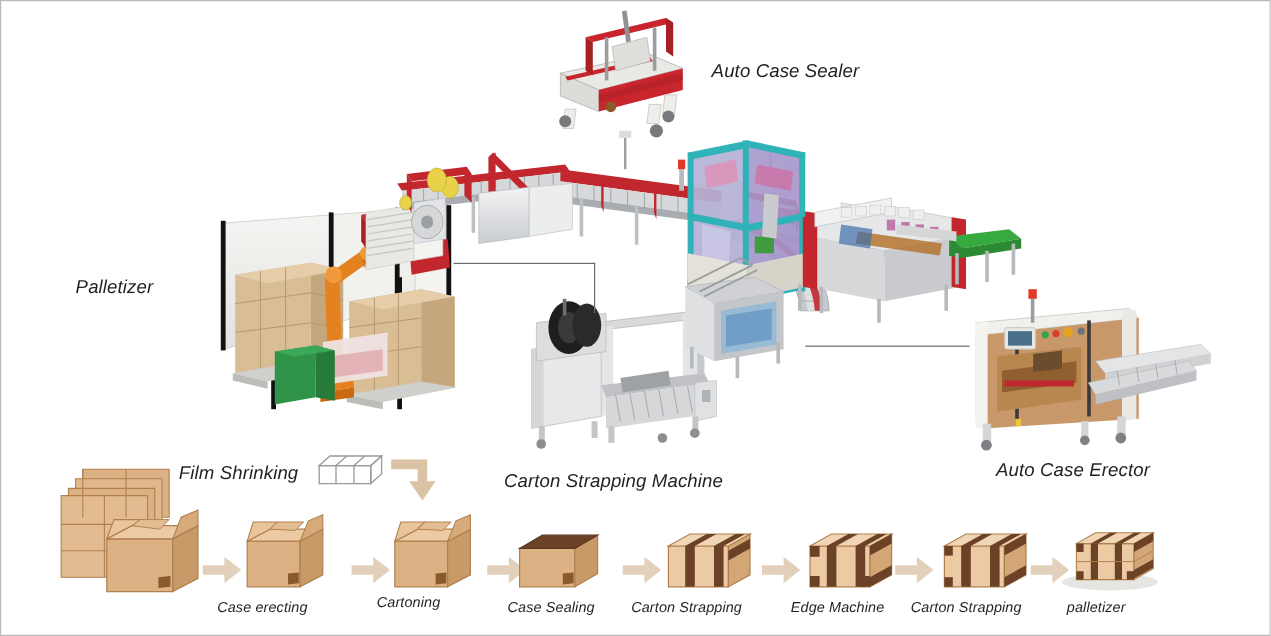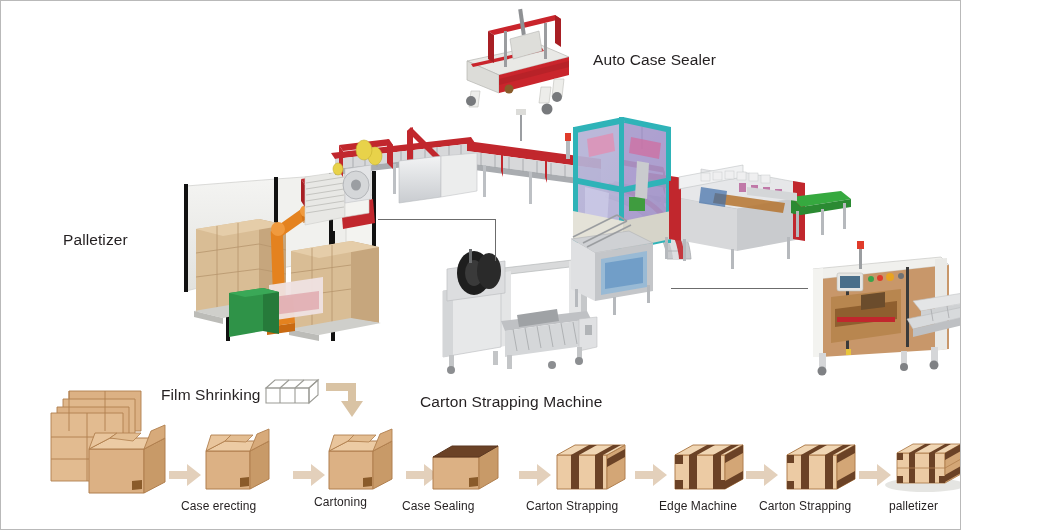--- a/index.html
+++ b/index.html
@@ -2,26 +2,27 @@
 <html><head>
 <meta charset="utf-8">
 <style>
   html,body{margin:0;padding:0;}
   body{
     background:#ffffff;
     font-family:"Liberation Sans", sans-serif;
   }
   #root{
     position:relative;
-    width:961px;
+    width:1059px;
     height:530px;
     background:#ffffff;
     border:1px solid #b9b9b9;
     box-sizing:border-box;
     overflow:hidden;
+    font-style:italic;
   }
   .lbl{
     position:absolute;
     color:#231f20;
     font-family:"Liberation Sans", sans-serif;
     white-space:nowrap;
     letter-spacing:.1px;
   }
   .lbl-big{font-size:15.5px;}
   .lbl-flow{font-size:12px;}
@@ -607,24 +608,25 @@
   <div class="leader" style="left:377px;top:218px;width:118px;height:1px;"></div>
   <div class="leader" style="left:494px;top:218px;width:1px;height:42px;"></div>
   <div class="leader" style="left:670px;top:287px;width:137px;height:1px;"></div>
 
   <div class="lbl lbl-big" style="left:592px;top:50px;">Auto Case Sealer</div>
 
   <div class="lbl lbl-big" style="left:62px;top:230px;">Palletizer</div>
 
   <div class="lbl lbl-big" style="left:419px;top:392px;">Carton Strapping Machine</div>
 
-
-  <div class="lbl lbl-big" style="left:160px;top:385px;">Film Shrinking</div>
+  <div class="lbl lbl-big" style="left:829px;top:383px;">Auto Case Erector</div>
+
+  <div class="lbl lbl-big" style="left:148px;top:385px;">Film Shrinking</div>
 
   <div class="lbl lbl-flow" style="left:180px;top:498px;">Case erecting</div>
   <div class="lbl lbl-flow" style="left:313px;top:494px;">Cartoning</div>
-  <div class="lbl lbl-flow" style="left:401px;top:498px;">Case Sealing</div>
+  <div class="lbl lbl-flow" style="left:422px;top:498px;">Case Sealing</div>
   <div class="lbl lbl-flow" style="left:525px;top:498px;">Carton Strapping</div>
   <div class="lbl lbl-flow" style="left:658px;top:498px;">Edge Machine</div>
   <div class="lbl lbl-flow" style="left:758px;top:498px;">Carton Strapping</div>
   <div class="lbl lbl-flow" style="left:888px;top:498px;">palletizer</div>
 
 </div>
 
 </body></html>

